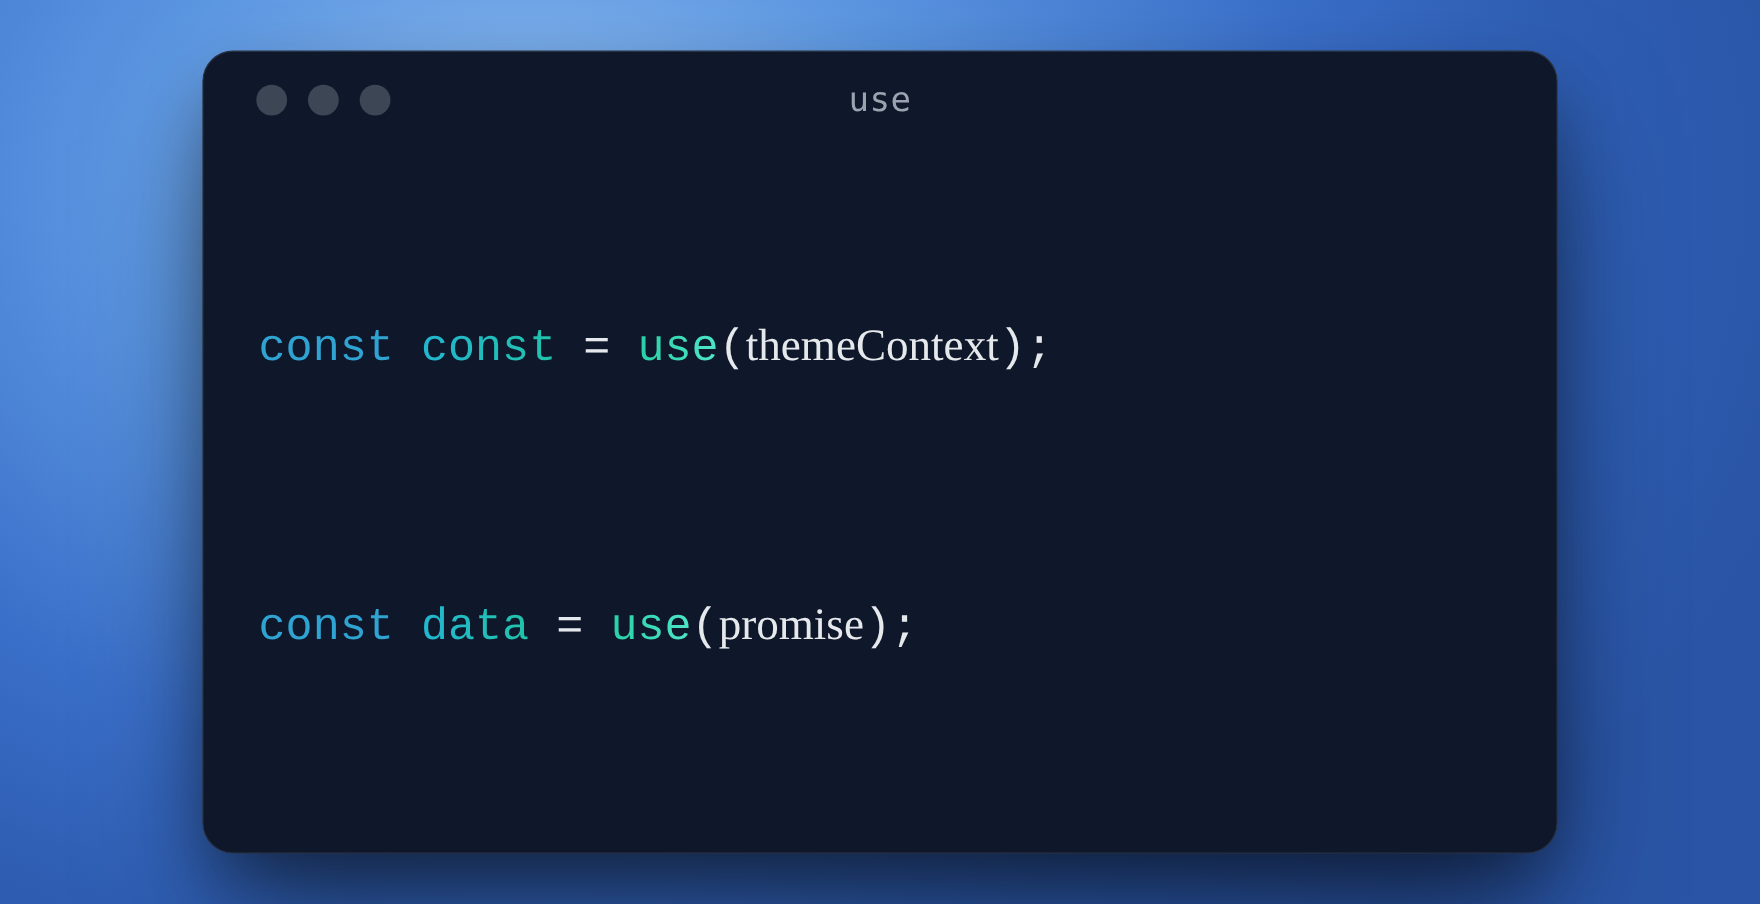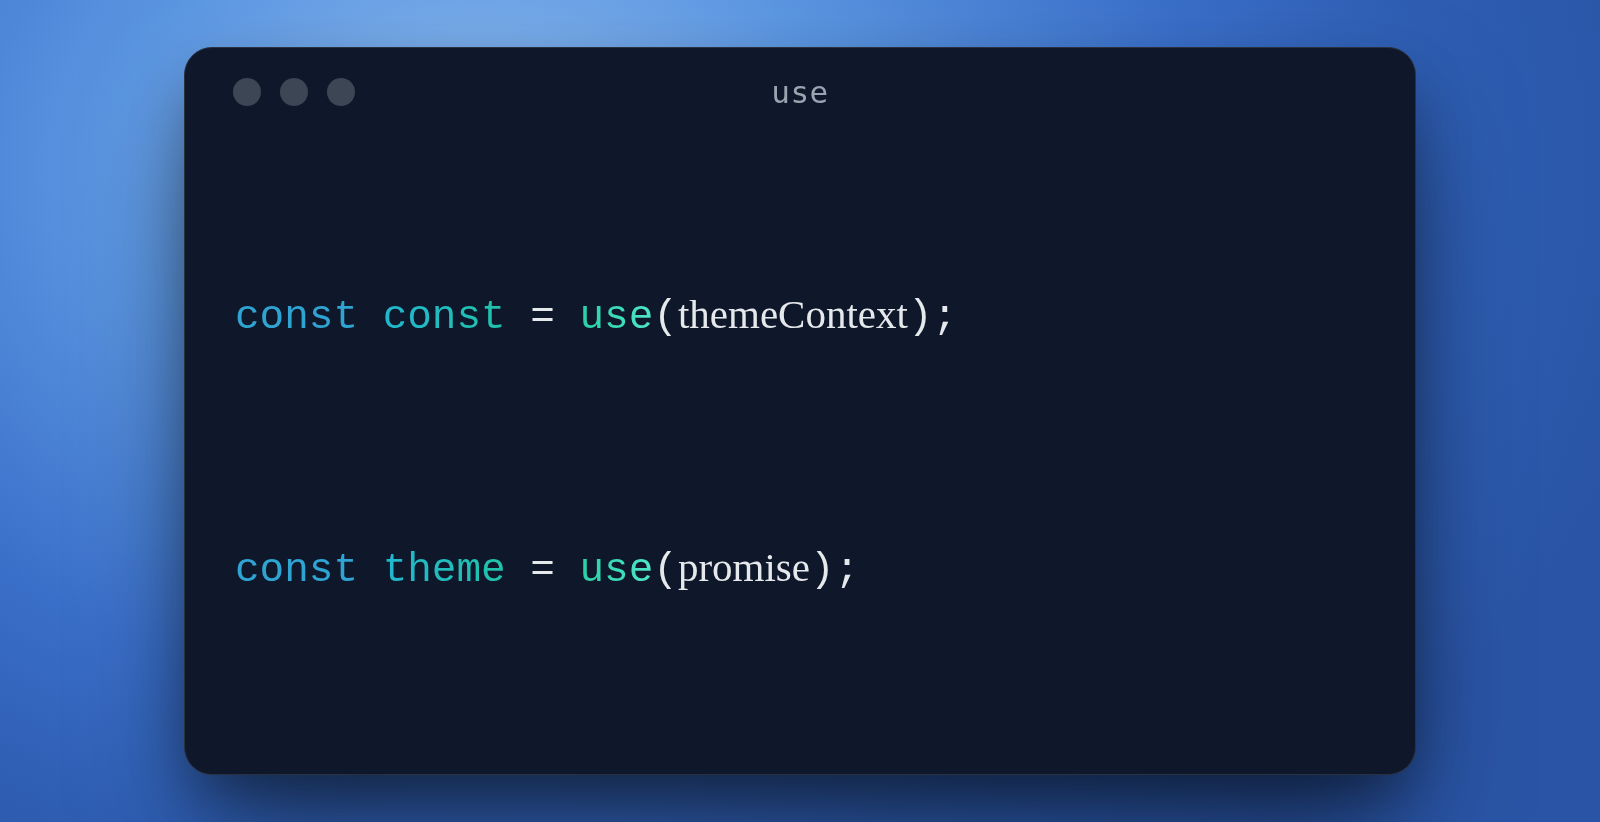--- a/index.html
+++ b/index.html
@@ -90,15 +90,15 @@
   <div class="titlebar">
     <div class="traffic-lights">
       <div class="dot"></div>
       <div class="dot"></div>
       <div class="dot"></div>
     </div>
     <div class="title">use</div>
   </div>
   <div class="code-area">
     <div class="line"><span class="tok-keyword">const</span> <span class="tok-var">const</span> <span class="tok-eq">=</span> <span class="tok-func">use</span><span class="tok-paren">(</span><span class="tok-ident">themeContext</span><span class="tok-paren">)</span><span class="tok-semi">;</span></div>
-    <div class="line"><span class="tok-keyword">const</span> <span class="tok-var">theme</span> <span class="tok-eq">=</span> <span class="tok-func">use</span><span class="tok-paren">(</span><span class="tok-ident">promise</span><span class="tok-paren">)</span><span class="tok-semi">;</span></div>
+    <div class="line"><span class="tok-keyword">const</span> <span class="tok-var">data</span> <span class="tok-eq">=</span> <span class="tok-func">use</span><span class="tok-paren">(</span><span class="tok-ident">promise</span><span class="tok-paren">)</span><span class="tok-semi">;</span></div>
   </div>
 </div>
 
 </body></html>

